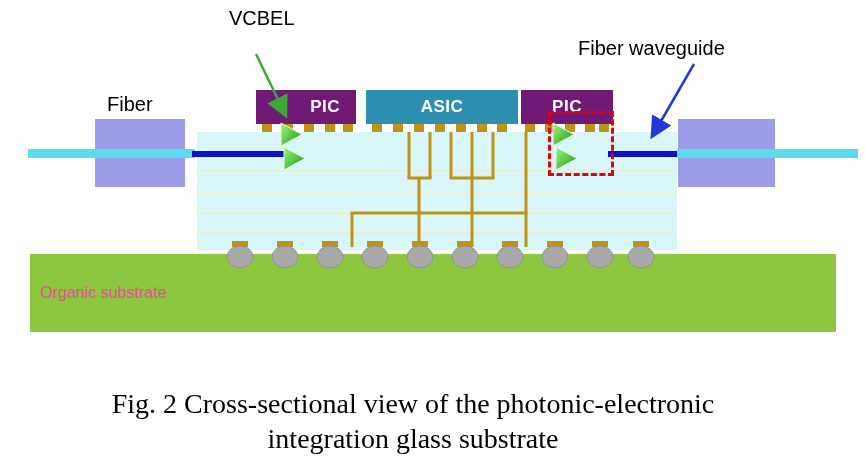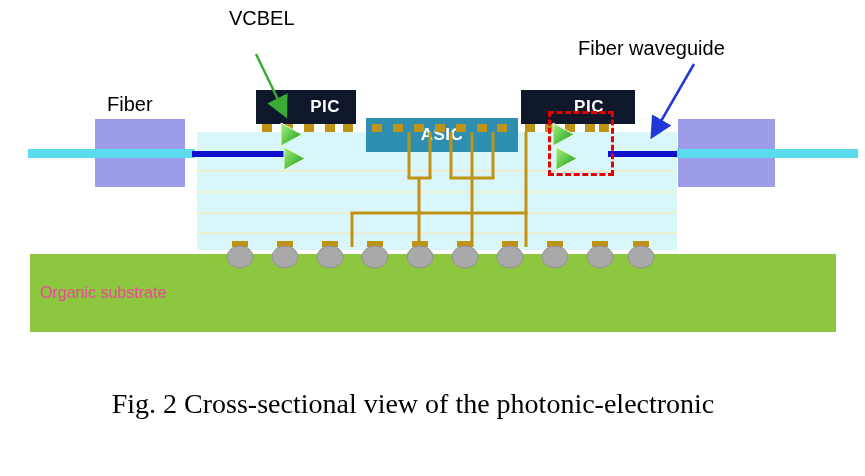--- a/index.html
+++ b/index.html
@@ -50,21 +50,21 @@
   }
   
   .chip{
     position:absolute;
     top:90px;height:34px;
     display:flex;align-items:center;justify-content:center;
     color:#ffffff;
     font-size:17px;font-weight:600;letter-spacing:0.5px;
     z-index:3;
   }
-  .chip.pic{background:#0f172a;padding-left:22px;}
+  .chip.pic{background:#701a75;}
   .chip.asic{background:#2f8fb0;}
   #chip-pic-left{justify-content:flex-end;padding-right:16px;box-sizing:border-box;}
   
   #organic{
     position:absolute;
     left:30px;top:254px;width:806px;height:78px;
     background:#8dc63f;
     z-index:0;
   }
   #organic-label{
@@ -117,21 +117,21 @@
 
   <div class="fiber-line" style="left:28px;top:149px;width:167px;"></div>
   <div class="fiber-line" style="left:677px;top:149px;width:181px;"></div>
 
   <div class="waveguide-line" style="left:192px;top:151px;width:97px;"></div>
   <div class="waveguide-line" style="left:608px;top:151px;width:69px;"></div>
 
   <div id="chip-pic-left" class="chip pic" style="left:256px;width:100px;">
     <span>PIC</span>
   </div>
-  <div class="chip asic" style="left:366px;width:152px;margin-top:28px;">
+  <div class="chip asic" style="left:366px;width:152px;">
     <span>ASIC</span>
   </div>
   <div class="chip pic" style="left:521px;width:92px;">
     <span>PIC</span>
   </div>
 
   <svg id="overlay" viewBox="0 0 865 476">
     <defs>
       <linearGradient id="gTri" x1="0" y1="0" x2="1" y2="1">
         <stop offset="0" stop-color="#a6f283"></stop>
@@ -215,15 +215,16 @@
 
   <div id="red-box"></div>
 
   <div class="lbl z" style="left:229px;top:7px;">VCBEL</div>
   <div class="lbl z" style="left:578px;top:37px;">Fiber waveguide</div>
   <div class="lbl z" style="left:107px;top:93px;">Fiber</div>
   <div id="organic-label">Organic substrate</div>
 
   <div id="caption">
     <div>Fig. 2 Cross-sectional view of the photonic-electronic</div>
+    <div>integration glass substrate</div>
   </div>
 
 </div>
 
 </body></html>

